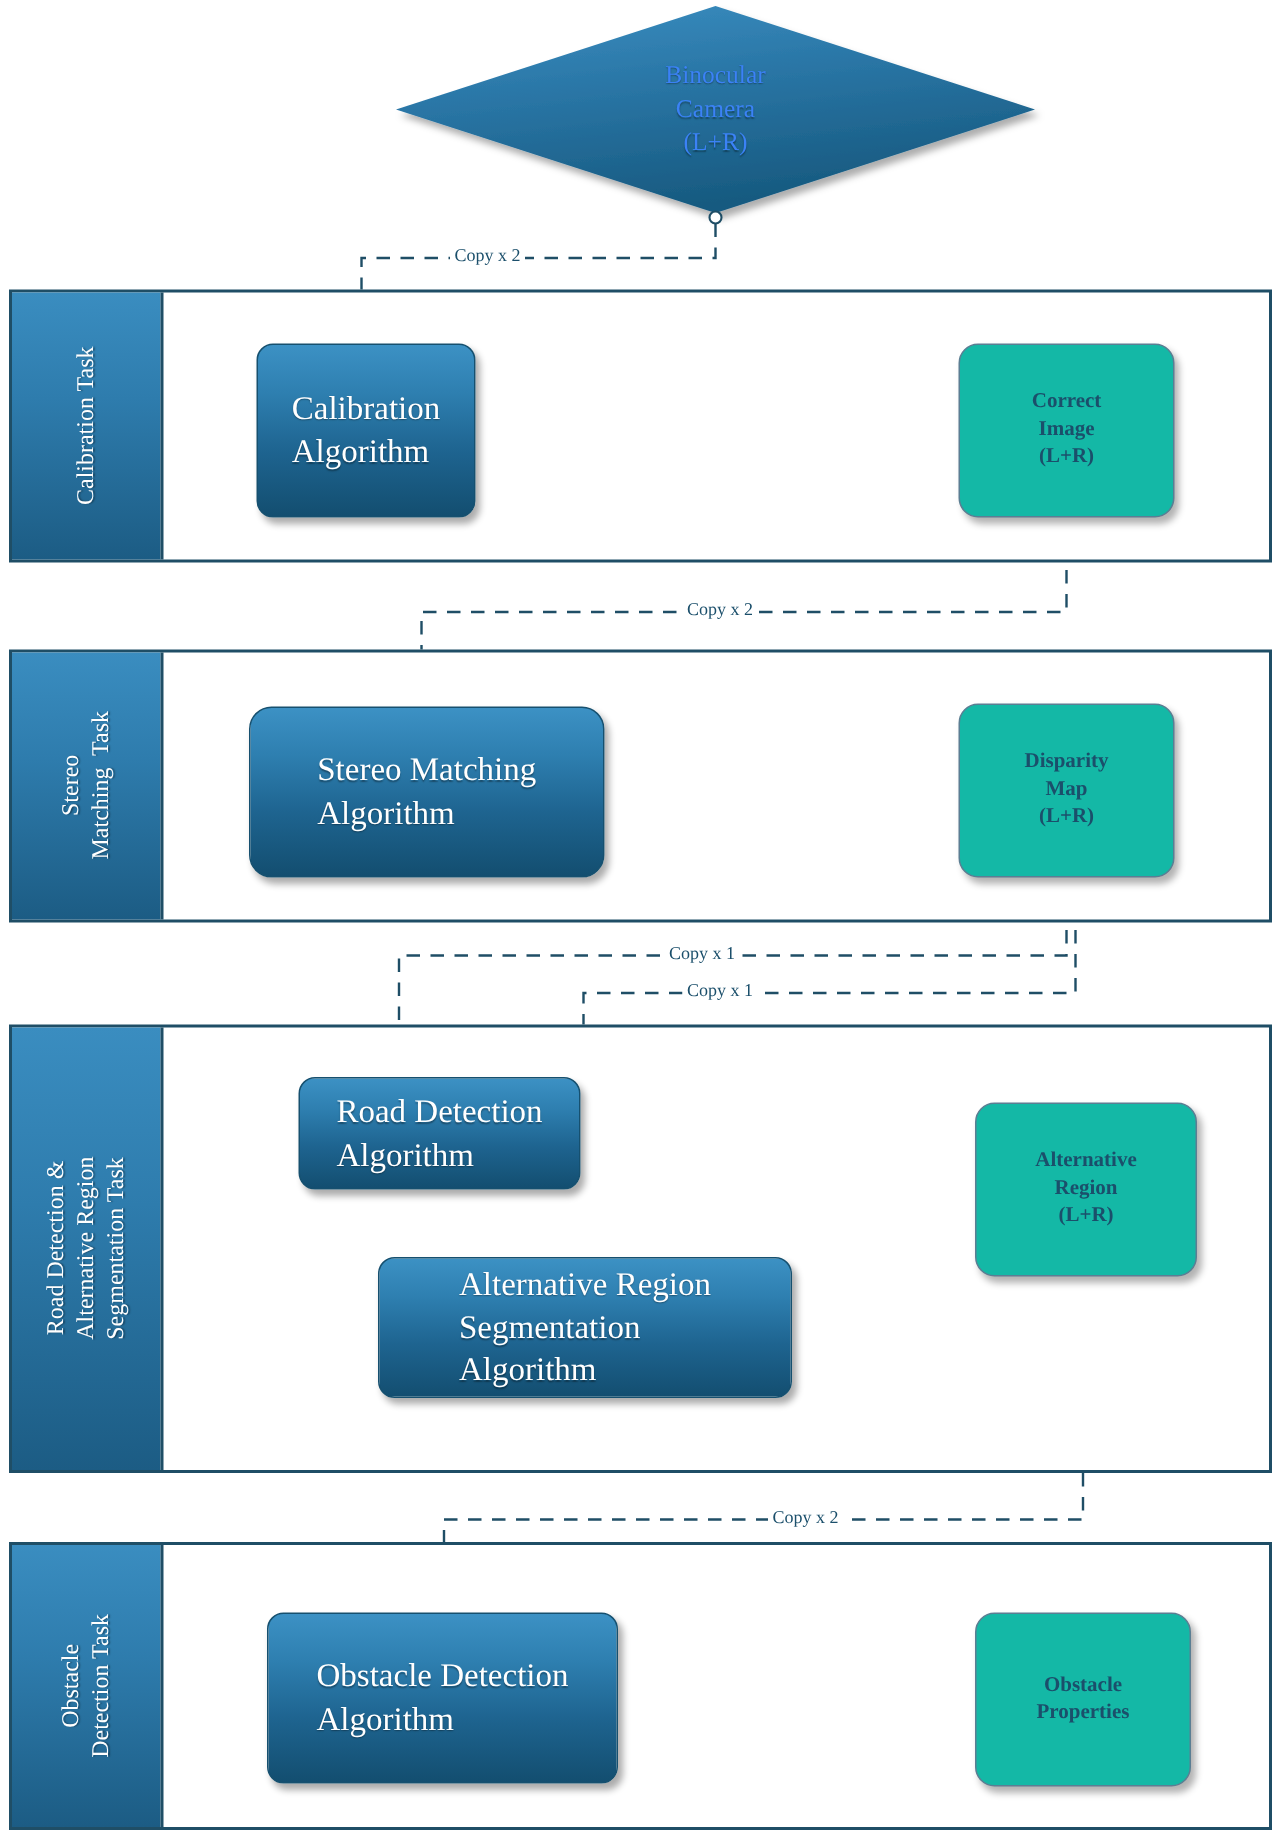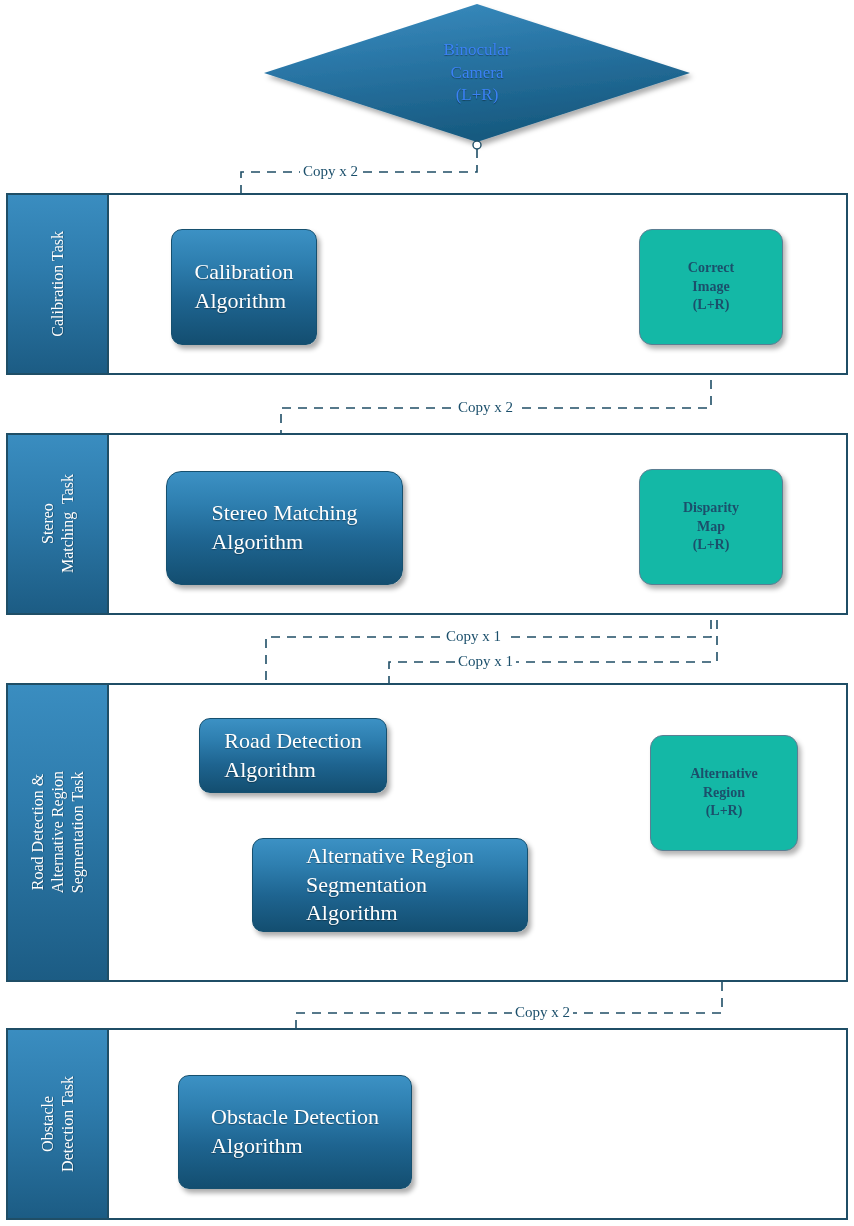--- a/index.html
+++ b/index.html
@@ -33,21 +33,21 @@
       color:#1B4F6B;font-weight:bold;display:flex;align-items:center;justify-content:center;
       text-align:center;font-size:14px;line-height:1.32;
       box-shadow:3px 4px 5px rgba(0,0,0,.30);}
 
   
   .diamond{position:absolute;display:flex;align-items:center;justify-content:center;}
   .diamond .dtext{position:relative;z-index:2;color:#3b82f6;font-size:17px;line-height:1.33;
       text-align:center;text-shadow:0 1px 1px rgba(0,0,0,.35);}
 
   
-  .elabel{position:absolute;color:#1B4F6B;font-size:15px;background:#ffffff;
+  .elabel{position:absolute;color:#1B4F6B;font-size:12px;background:#ffffff;
       padding:0 3px;white-space:nowrap;line-height:1;}
 </style>
 </head>
 <body>
 
 <div id="stage">
 
   <svg class="layer" viewBox="0 0 854 1226" xmlns="http://www.w3.org/2000/svg">
     <defs>
       <marker id="solidArrow" viewBox="0 0 10 10" refX="9" refY="5" markerWidth="8" markerHeight="8" orient="auto-start-reverse">
@@ -145,20 +145,23 @@
 
   <div class="band" style="left:6px;top:1028px;width:842px;height:192px;">
     <div class="band-label" style="left:0;top:0;width:101px;height:100%;">
       <span class="vtext">Obstacle
 Detection Task</span>
     </div>
   </div>
   <div class="proc" style="left:178px;top:1075px;width:234px;height:114px;">
     <span>Obstacle Detection<br>Algorithm</span>
   </div>
+  <div class="data" style="left:650px;top:1075px;width:144px;height:116px;">
+    <span>Obstacle<br>Properties</span>
+  </div>
 
   <div class="elabel" style="left:300px;top:164px;">
     <span>Copy x 2</span>
   </div>
   <div class="elabel" style="left:455px;top:400px;">
     <span>Copy x 2</span>
   </div>
   <div class="elabel" style="left:443px;top:629px;">
     <span>Copy x 1</span>
   </div>

